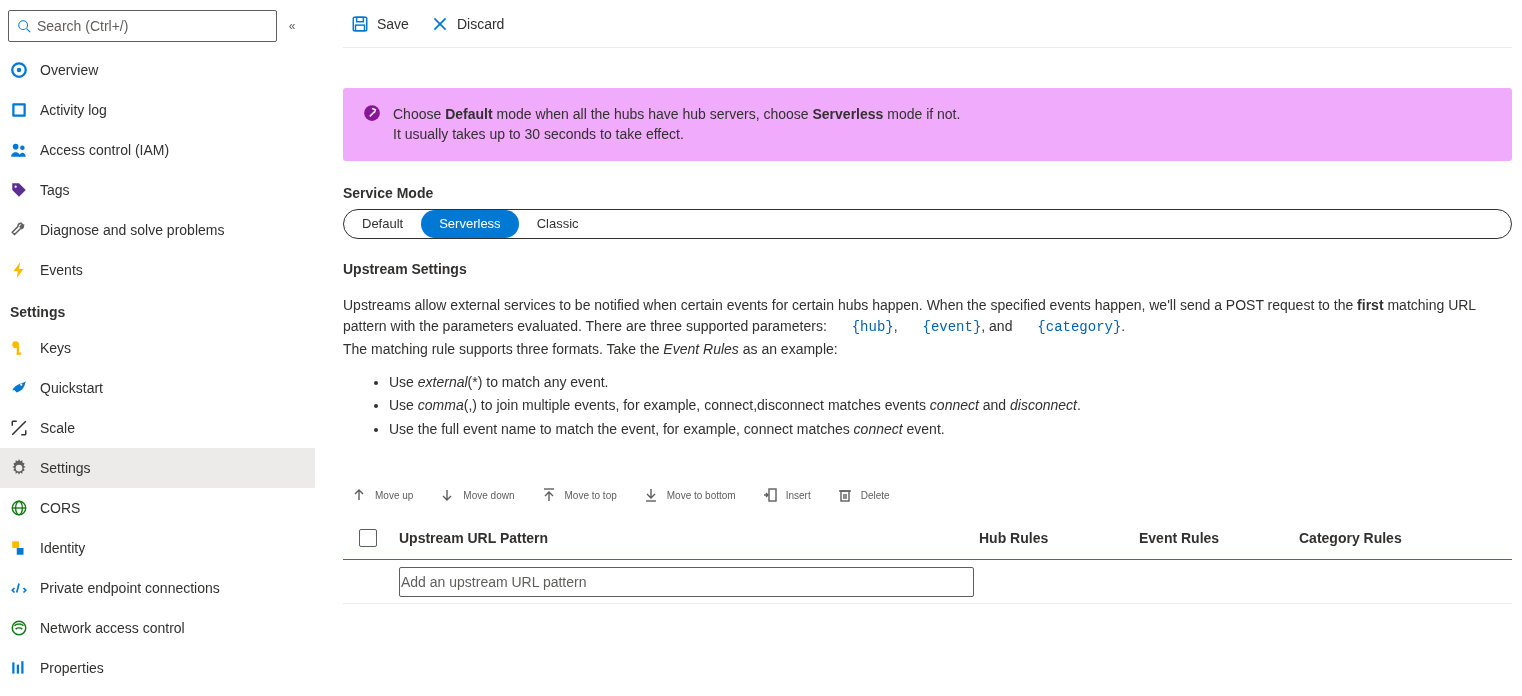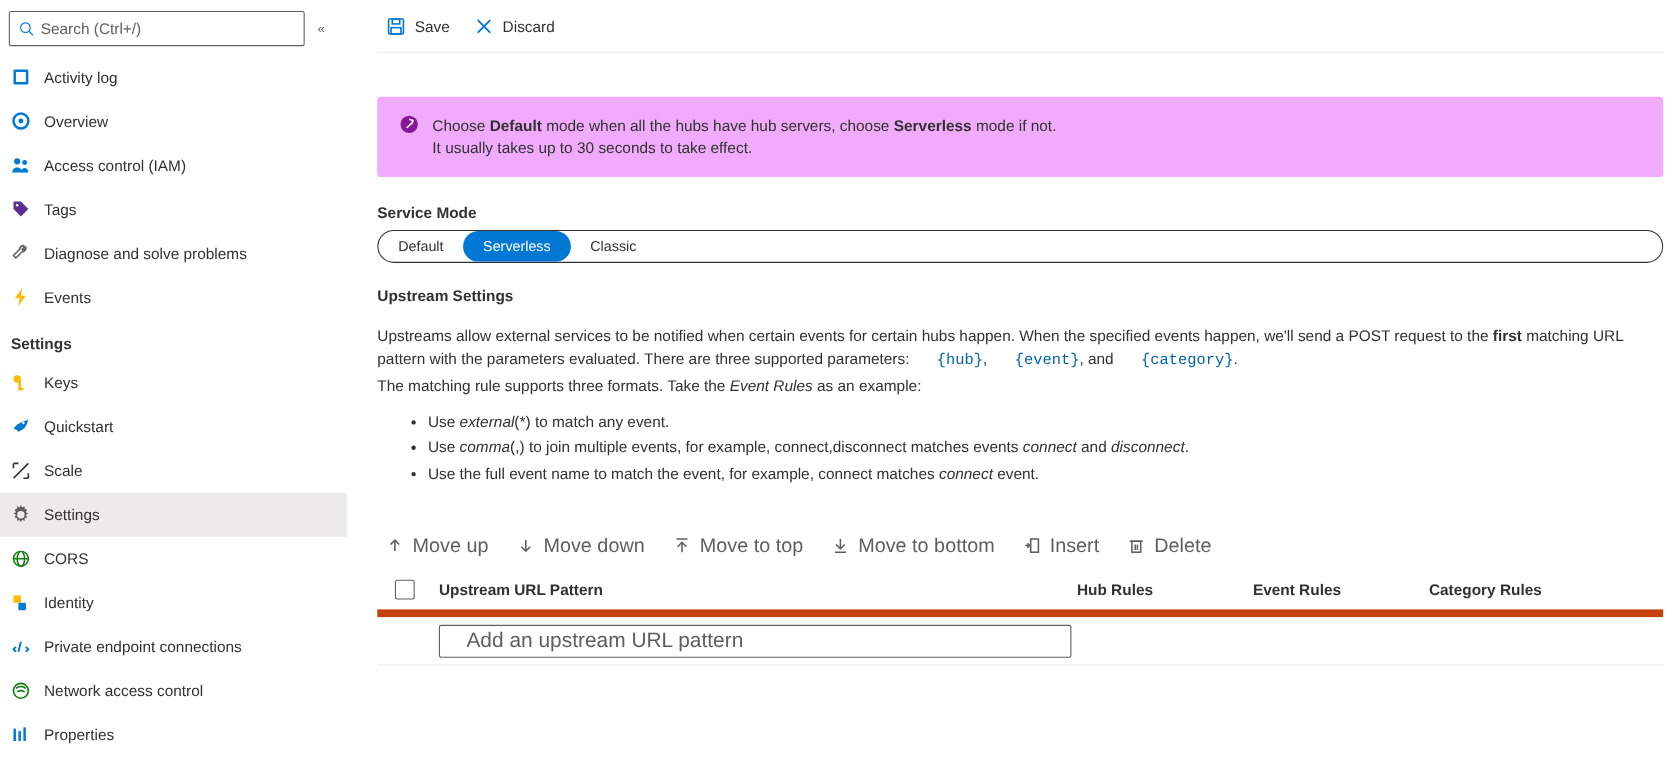--- a/index.html
+++ b/index.html
@@ -25,31 +25,31 @@
   .label-heading { font-weight: 600; font-size: 14px; margin-top: 24px; }
   .pill-group { display: inline-flex; border: 1px solid #323130; border-radius: 999px; overflow: hidden; margin-top: 8px; height: 30px; }
   .pill { padding: 0 18px; display: flex; align-items: center; cursor: pointer; font-size: 13px; }
   .pill.active { background: #0078d4; color: #fff; border-radius: 999px; }
   .upstream-desc { font-size: 14px; margin-top: 18px; line-height: 1.55; max-width: 1160px; }
   .upstream-desc .mono { font-family: "Consolas","Courier New",monospace; color: #0063b1; margin-left: 21px; }
   ul.rules { margin: 10px 0 0 46px; font-size: 14px; line-height: 1.7; }
   ul.rules li { margin-bottom: 0; }
   .italic { font-style: italic; }
   .table-toolbar { display: flex; align-items: center; margin-top: 36px; gap: 10px; color: #605e5c; }
-  .tbtn { display: flex; align-items: center; height: 34px; padding: 0 8px; cursor: pointer; font-size: 18px; }
+  .tbtn { display: flex; align-items: center; height: 34px; padding: 0 8px; cursor: pointer; font-size: 10px; }
   .tbtn svg { width: 16px; height: 16px; margin-right: 8px; stroke: #605e5c; }
-  .table-header { display: flex; align-items: center; border-bottom: 7px solid #c2410c; height: 44px; font-weight: 600; font-size: 14px; padding-left: 16px; margin-top: 4px; }
+  .table-header { display: flex; align-items: center; border-bottom: 1px solid #c2410c; height: 44px; font-weight: 600; font-size: 14px; padding-left: 16px; margin-top: 4px; }
   .th-check { width: 40px; }
   .th-check .chk { width: 18px; height: 18px; border: 1px solid #605e5c; border-radius: 2px; display: block; }
   .th-url { flex: 0 0 580px; }
   .th-hub { flex: 0 0 160px; }
   .th-event { flex: 0 0 160px; }
   .th-cat { flex: 1; }
   .table-row { display: flex; align-items: center; height: 44px; border-bottom: 1px solid #edebe9; padding-left: 16px; }
-  .add-input { width: 575px; height: 30px; border: 1px solid #605e5c; border-radius: 2px; padding: 0 24px; font-size: 19px; margin-left: 40px; }
+  .add-input { width: 575px; height: 30px; border: 1px solid #605e5c; border-radius: 2px; padding: 0 1px; font-size: 14px; margin-left: 40px; }
   .add-input::placeholder { color: #605e5c; }
 </style>
 </head>
 <body>
 
 <div class="layout">
   <div class="sidebar">
     <div class="search-row">
       <div class="search-box">
         <svg width="14" height="14" viewBox="0 0 16 16" fill="none" stroke="#0078d4" stroke-width="1.2">
@@ -57,34 +57,34 @@
             <line x1="11" y1="11" x2="15" y2="15"></line>
           </svg>
         <input style="margin-left: 6px;" placeholder="Search (Ctrl+/)">
       </div>
       <span class="collapse-btn">«</span>
     </div>
 
     <div class="nav-item">
       <span class="nav-icon">
           <svg viewBox="0 0 16 16">
+            <circle cx="8" cy="8" r="6" fill="none" stroke="#0078d4" stroke-width="2"></circle>
+            <circle cx="8" cy="8" r="2" fill="#0078d4"></circle>
+          </svg>
+        </span>
+      <span>Overview</span>
+    </div>
+    <div class="nav-item">
+      <span class="nav-icon">
+          <svg viewBox="0 0 16 16">
             <rect x="2" y="2" width="12" height="12" rx="1" fill="#0078d4"></rect>
             <rect x="4" y="4" width="8" height="8" fill="#fff"></rect>
           </svg>
         </span>
       <span>Activity log</span>
-    </div>
-    <div class="nav-item">
-      <span class="nav-icon">
-          <svg viewBox="0 0 16 16">
-            <circle cx="8" cy="8" r="6" fill="none" stroke="#0078d4" stroke-width="2"></circle>
-            <circle cx="8" cy="8" r="2" fill="#0078d4"></circle>
-          </svg>
-        </span>
-      <span>Overview</span>
     </div>
     <div class="nav-item">
       <span class="nav-icon">
           <svg viewBox="0 0 16 16" fill="#0078d4">
             <circle cx="5" cy="5" r="2.5"></circle>
             <circle cx="11" cy="6" r="2"></circle>
             <path d="M1 14c0-2.5 2-4 4-4s4 1.5 4 4"></path>
             <path d="M8 14c0-2 1.5-3.5 3-3.5s3 1.5 3 3.5"></path>
           </svg>
         </span>

